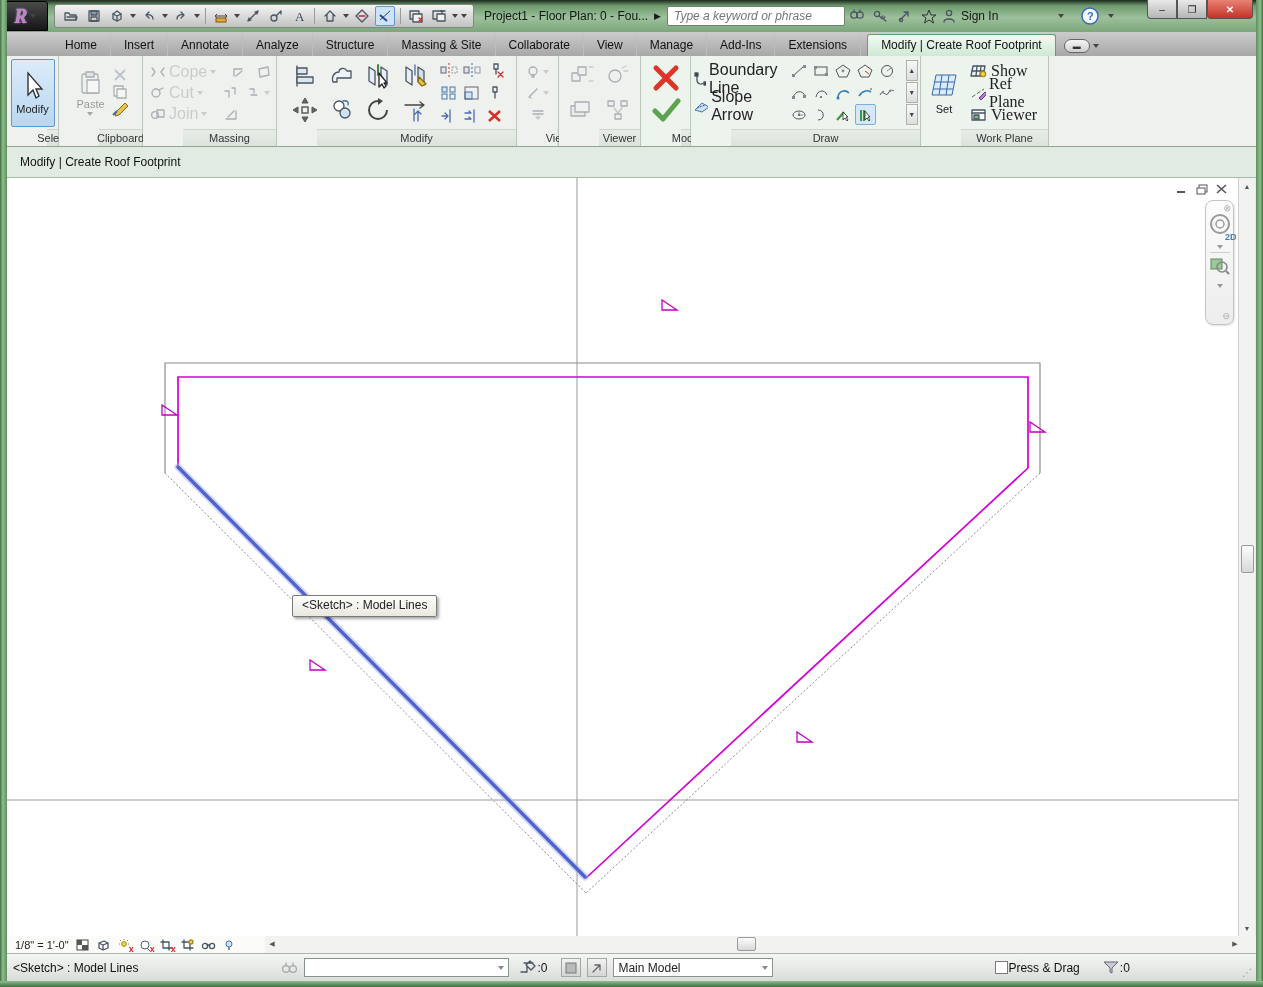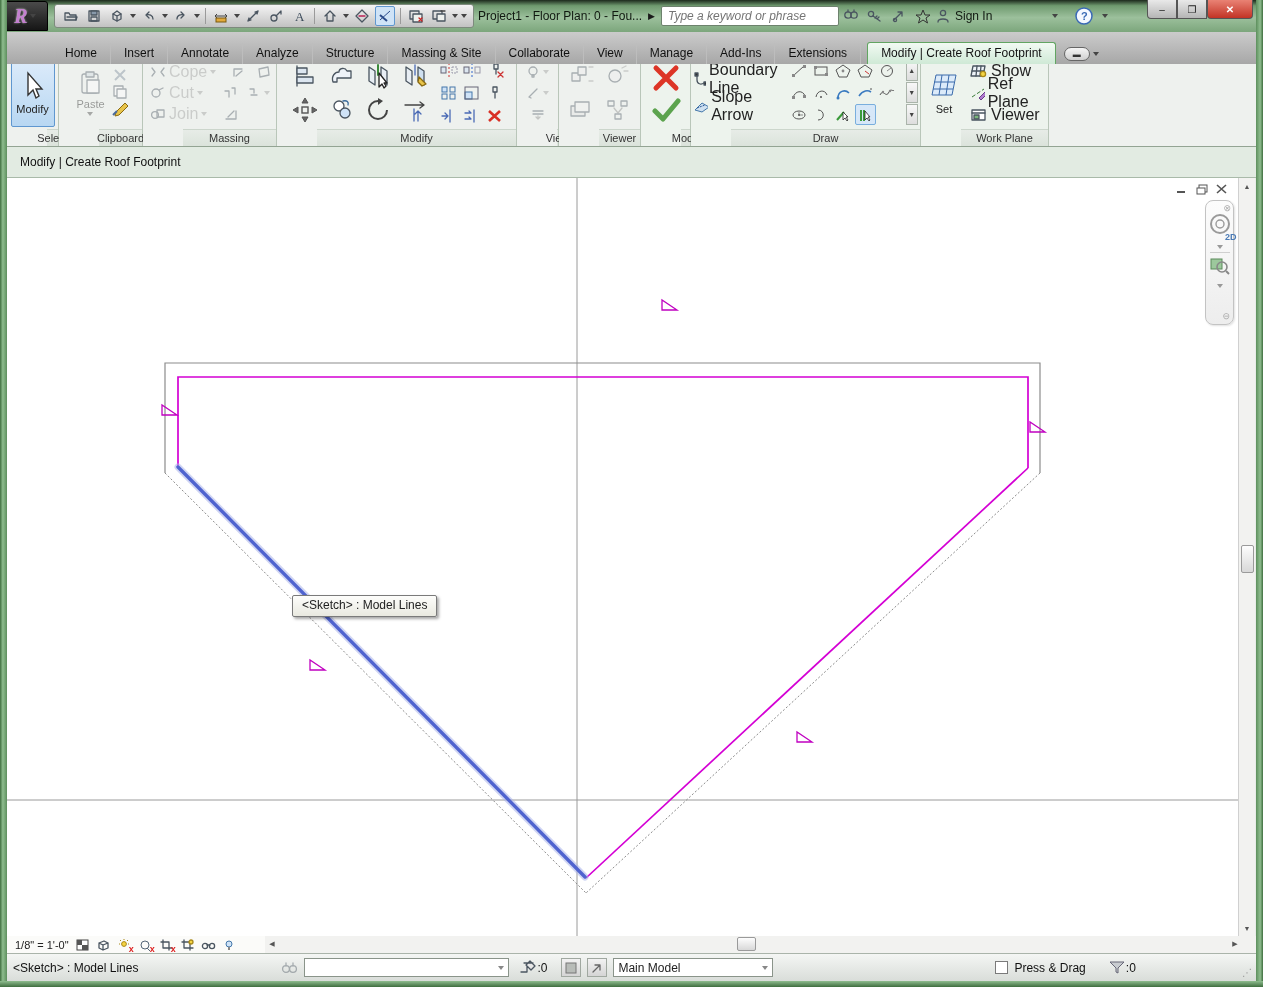--- a/index.html
+++ b/index.html
@@ -23,35 +23,35 @@
       justify-content:center; gap:2px; border:1px solid #000; }
   .appbtn .rlogo { font-size:20px; font-weight:bold; font-style:italic; color:#c47fd0;
       text-shadow:0 0 2px #fff,1px 1px 1px #000; font-family:"Liberation Serif",serif; }
   .qat { margin-left:6px; height:24px; padding:0 6px; display:flex; align-items:center; gap:3px;
       background:linear-gradient(to bottom,#f4f4f4,#c2c2c2); border:1px solid #7d8a7d; border-radius:3px; }
   .qbtn { width:20px; height:20px; display:flex; align-items:center; justify-content:center; border-radius:2px; }
   .qbtn.active { background:#cfe3f7; border:1px solid #5f97d0; }
   .qsep { width:1px; height:16px; background:#9a9a9a; margin:0 2px; }
   .dd { width:0; height:0; border-left:3px solid transparent; border-right:3px solid transparent;
       border-top:4px solid #444; display:inline-block; }
-  .doctitle { margin-left:4px; font-size:12px; color:#101810; white-space:nowrap; }
+  .doctitle { margin-left:10px; font-size:12px; color:#101810; white-space:nowrap; }
   .title-arrow { margin:0 6px; color:#1a1a1a; font-size:9px; }
   .searchbox { width:178px; height:20px; border:1px solid #6d826d; border-radius:2px; background:#fff;
       font-style:italic; color:#8a8a8a; font-size:12px; padding:0 6px; font-family:"Liberation Sans",sans-serif; }
   .tb-ic { width:24px; height:22px; display:flex; align-items:center; justify-content:center; }
   .signin { display:flex; align-items:center; gap:4px; font-size:12px; color:#101810; }
   .winbtns { position:absolute; right:10px; top:0; display:flex; }
   .winbtn { width:30px; height:19px; border:1px solid #555; border-top:none; display:flex; align-items:center;
       justify-content:center; background:linear-gradient(to bottom,#e9e9e9,#b5b5b5); font-size:10px; color:#222; }
   .winbtn.close { width:46px; background:linear-gradient(to bottom,#e98274,#c23325); color:#fff; font-weight:bold;
       border-radius:0 0 4px 4px; }
   .winbtn.min { border-radius:0 0 0 4px; }
 
   
-  .tabrow { position:absolute; left:0; top:32px; width:100%; height:32px;
+  .tabrow { position:absolute; left:0; top:32px; width:100%; height:24px;
       background:linear-gradient(to bottom,#cbcbcb,#a7a7a7); display:flex; align-items:flex-end; z-index:39; }
   .rtab { padding:3px 13px 4px; font-size:12px; color:#111; border-right:1px solid #bdbdbd; cursor:default; }
   .rtab.first { margin-left:52px; }
   .rtab.ctx { background:linear-gradient(to bottom,#f2faf3,#cfe9d6); border:1px solid #62a562; border-bottom:none;
       border-radius:3px 3px 0 0; margin-left:6px; font-weight:normal; }
   .panelbtn { margin-left:8px; margin-bottom:3px; display:flex; align-items:center; gap:3px; }
   .panelbtn .pb { width:26px; height:14px; border:1px solid #666; border-radius:7px;
       background:linear-gradient(#f5f5f5,#cfcfcf); display:flex; align-items:center; justify-content:center; font-size:8px; color:#333; }
 
   
@@ -729,21 +729,21 @@
 
   <div class="panel" style="width:128px;background:#edf3ed;">
     <div class="pbody" style="gap:6px;">
       <div class="bigbtn">
         <svg width="32" height="30">
             <path d="M8 4 L28 4 L24 24 L4 24 Z" fill="#dcebfa" stroke="#3a6aaa"></path>
             <path d="M14 4 L11 24 M21 4 L18 24 M6 11 L26 11 M5 18 L25 18" stroke="#3a6aaa" fill="none"></path>
           </svg>
         <span>Set</span>
       </div>
-      <div style="display:flex;flex-direction:column;gap:3px;">
+      <div style="display:flex;flex-direction:column;gap:3px;font-family:Liberation Serif, serif;">
         <span class="smallrow">
             <svg class="mi" width="18" height="14">
               <path d="M3 2 L15 2 L13 12 L1 12 Z" fill="#eef3f8"></path>
               <path d="M7 2 L6 12 M11 2 L10 12 M2 7 L14 7"></path>
               <circle cx="13" cy="10" r="2.6" fill="#f5d442" stroke="#a8881a"></circle>
             </svg>
             <span>Show</span>
           </span>
         <span class="smallrow">
             <svg width="18" height="14">
@@ -934,21 +934,21 @@
     </span>
   <span class="sb-btn" style="margin-left:6px;">
       <svg class="mi" width="13" height="12">
         <path d="M2 10 L9 3 M9 3 L9 8 M9 3 L4 3" stroke="#666"></path>
       </svg>
     </span>
   <span class="sb-drop" style="width:160px;margin-left:6px;">
     <span>Main Model</span>
     <span class="dd" style="border-top-color:#888;"></span>
   </span>
-  <span style="margin-left:222px;display:flex;align-items:center;gap:6px;text-align:center;">
+  <span style="margin-left:222px;display:flex;align-items:center;gap:0;text-align:center;">
     <span class="chk"></span>
     <span>Press &amp; Drag</span>
   </span>
   <span class="icbox" style="margin-left:22px;">
       <svg width="18" height="15">
         <path d="M2 2 L16 2 L10 8 L10 13 L8 12 L8 8 Z" fill="#c8ccd0" stroke="#667"></path>
       </svg>
     </span>
   <span>:0</span>
   <span class="grip">⋰</span>

